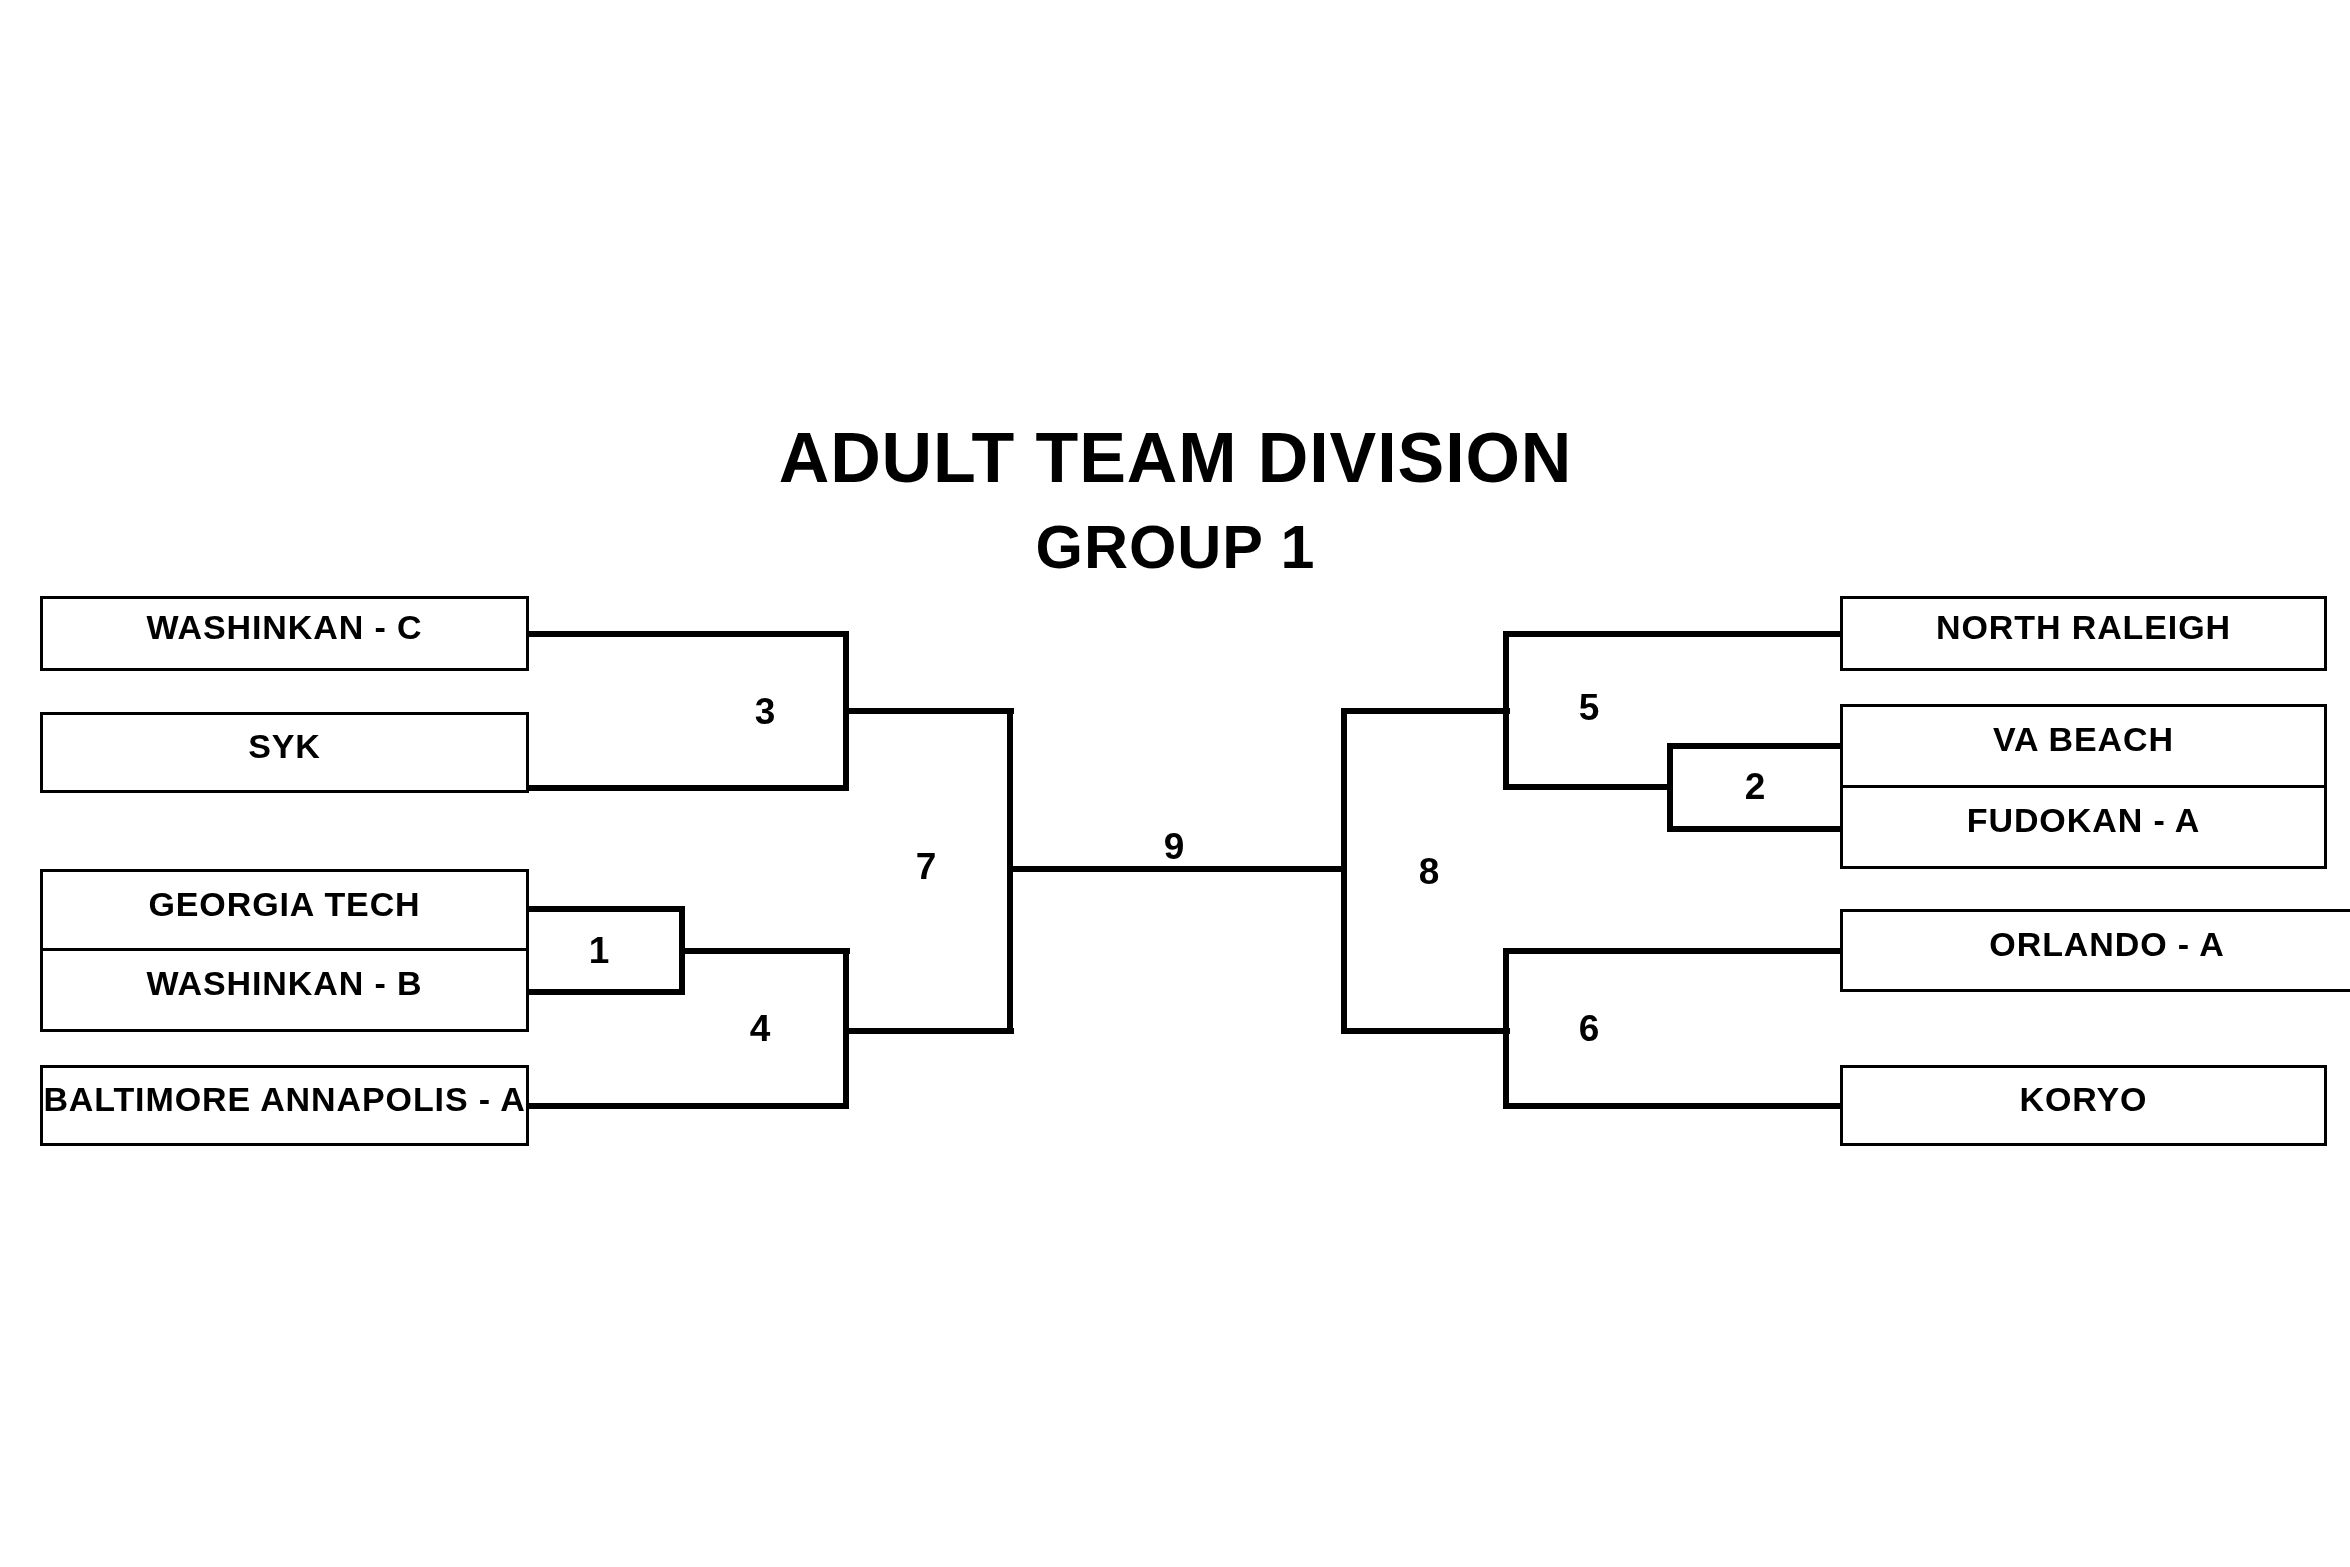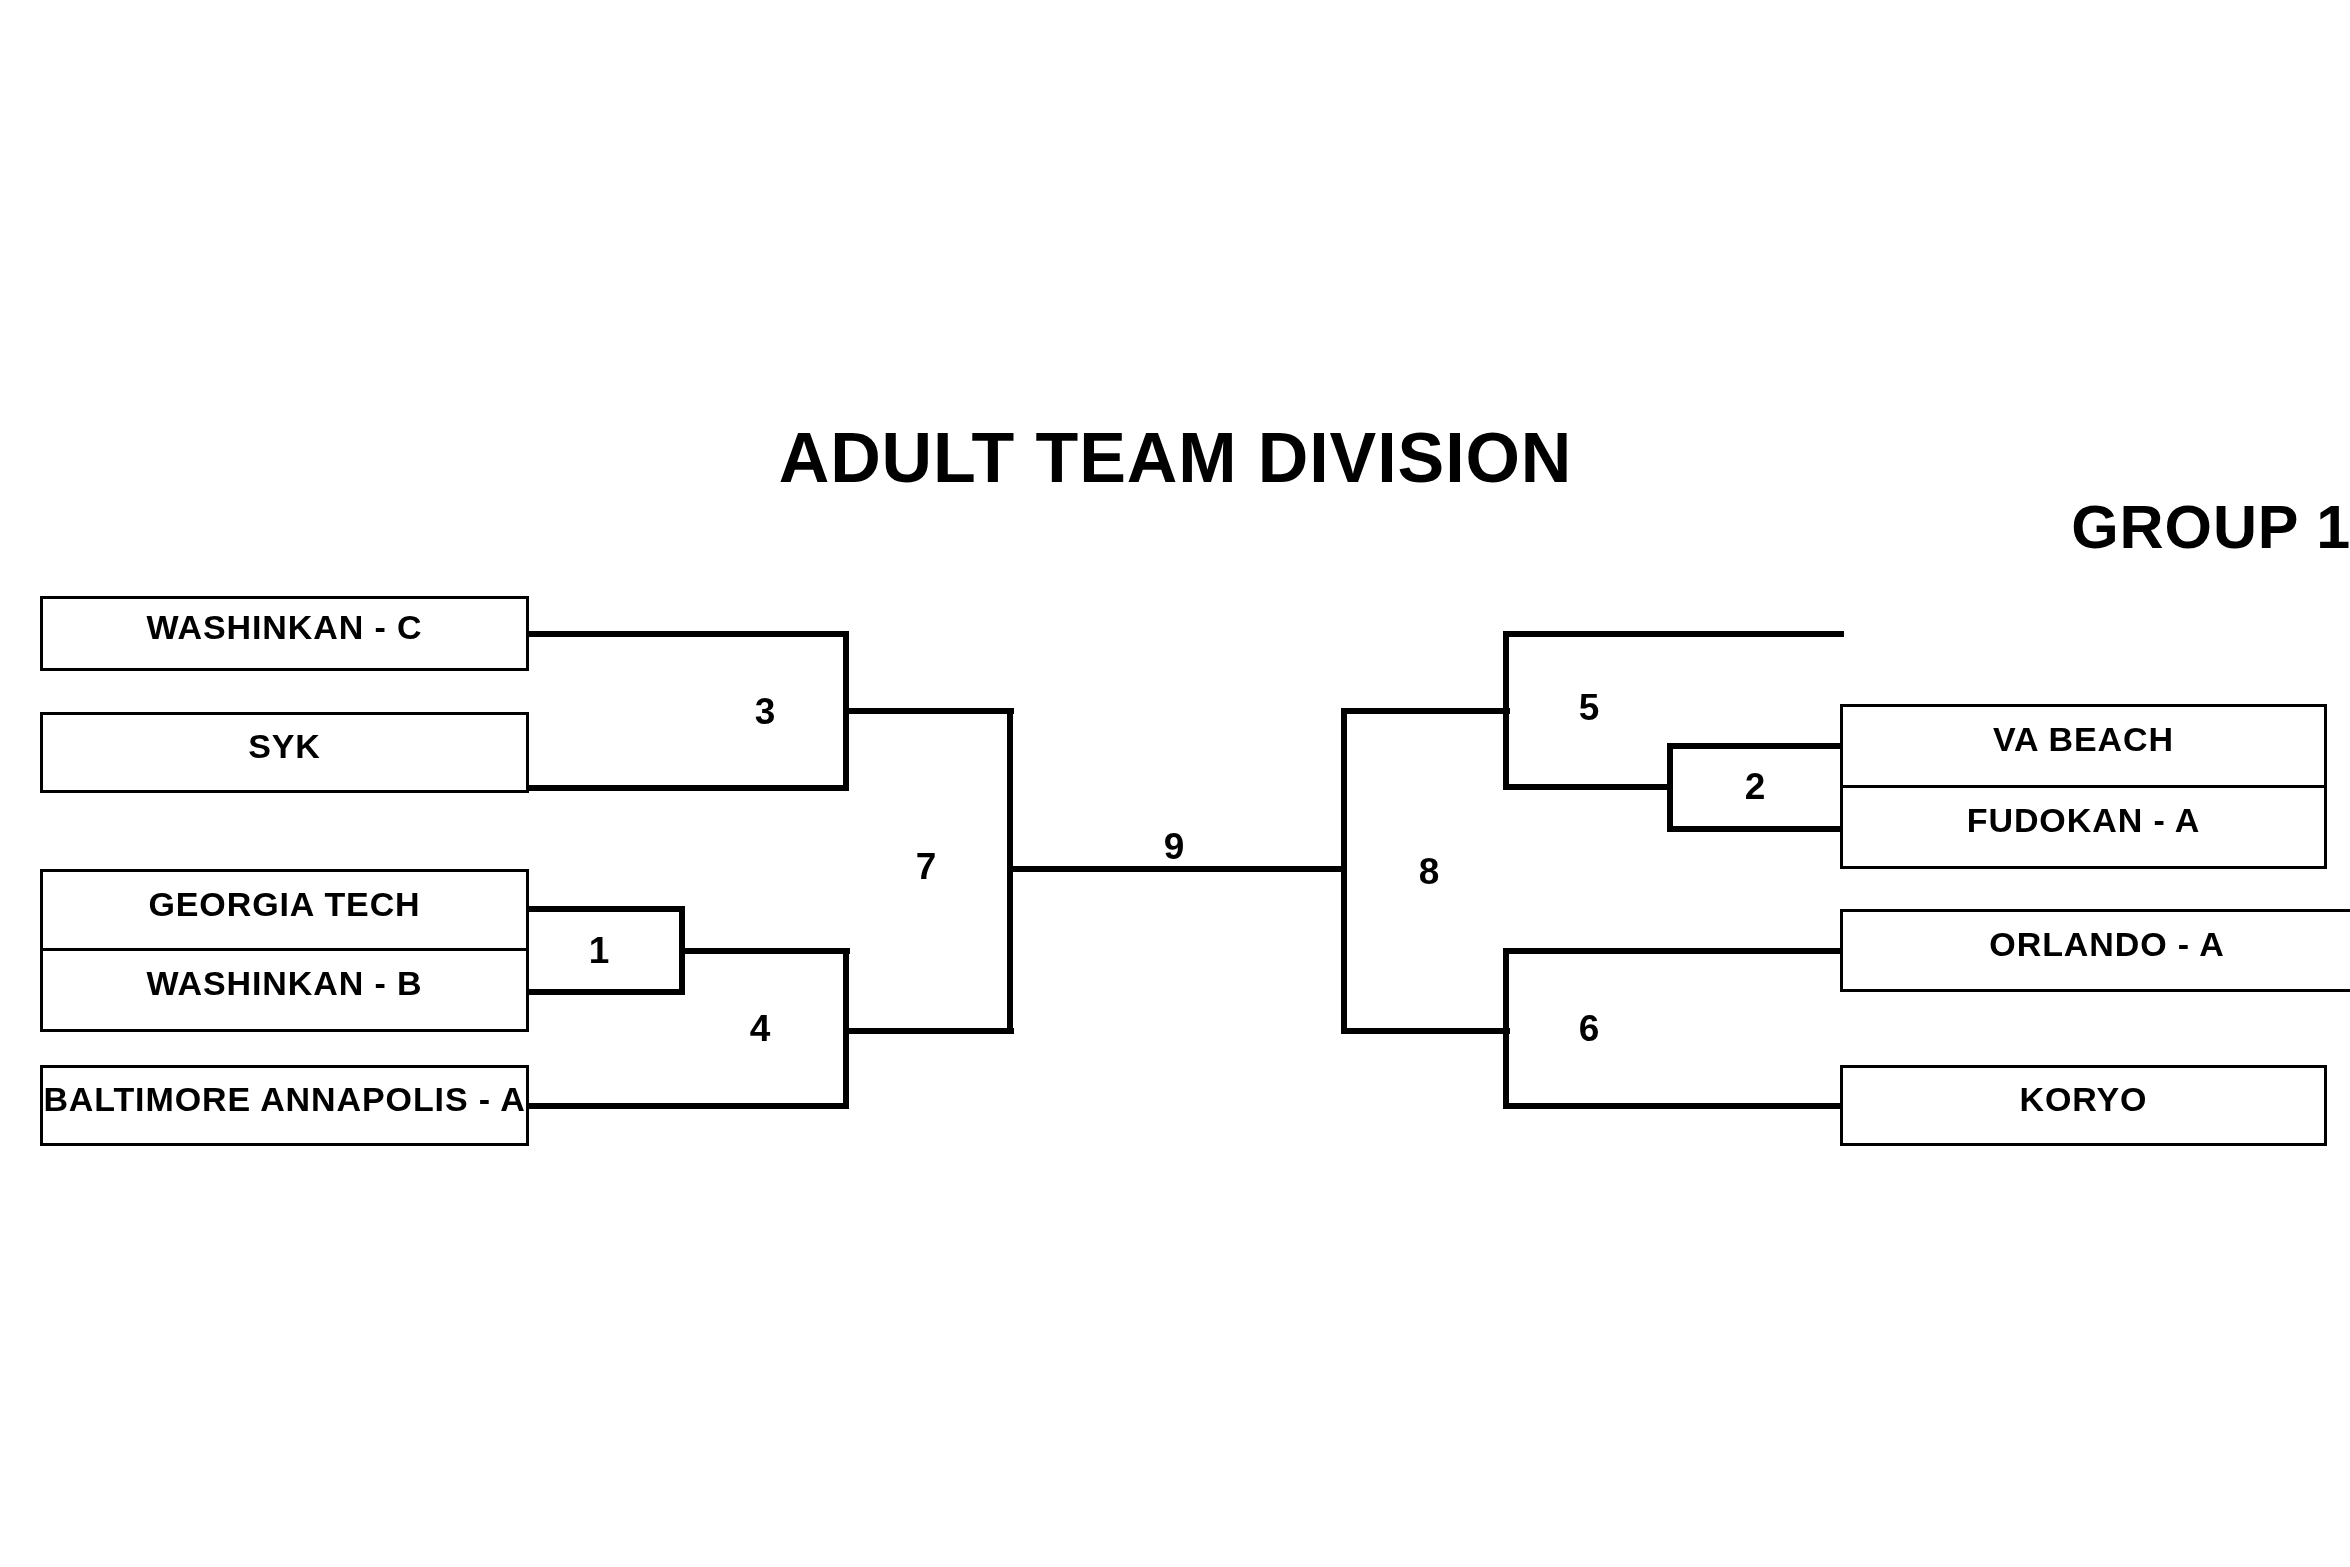--- a/index.html
+++ b/index.html
@@ -11,22 +11,22 @@
     color:#000;
     overflow:hidden;
   }
   .title{
     position:absolute;left:0;right:0;top:423px;
     text-align:center;
     font-size:70px;font-weight:700;line-height:1;
     letter-spacing:0.9px;
   }
   .subtitle{
-    position:absolute;left:0;right:0;top:497px;
-    text-align:right;
+    position:absolute;left:0;right:0;top:517px;
+    text-align:center;
     font-size:61px;font-weight:700;line-height:1;
     letter-spacing:0.9px;
   }
   .team-box{
     position:absolute;
     box-sizing:border-box;
     border:3.7px solid #000;
     background:#fff;
     display:flex;align-items:center;justify-content:center;
     padding-bottom:13px;
@@ -63,20 +63,23 @@
   <div class="team-box" style="left:40px;top:869px;width:489px;height:83px">
     <span>GEORGIA TECH</span>
   </div>
   <div class="team-box" style="left:40px;top:948px;width:489px;height:84px">
     <span>WASHINKAN - B</span>
   </div>
   <div class="team-box" style="left:40px;top:1065px;width:489px;height:81px">
     <span>BALTIMORE ANNAPOLIS - A</span>
   </div>
 
+  <div class="team-box" style="left:1840px;top:596px;width:487px;height:75px">
+    <span>NORTH RALEIGH</span>
+  </div>
   <div class="team-box" style="left:1840px;top:704px;width:487px;height:84px">
     <span>VA BEACH</span>
   </div>
   <div class="team-box" style="left:1840px;top:785px;width:487px;height:84px">
     <span>FUDOKAN - A</span>
   </div>
   <div class="team-box" style="left:1840px;top:909px;width:534px;height:83px">
     <span>ORLANDO - A</span>
   </div>
   <div class="team-box" style="left:1840px;top:1065px;width:487px;height:81px">

